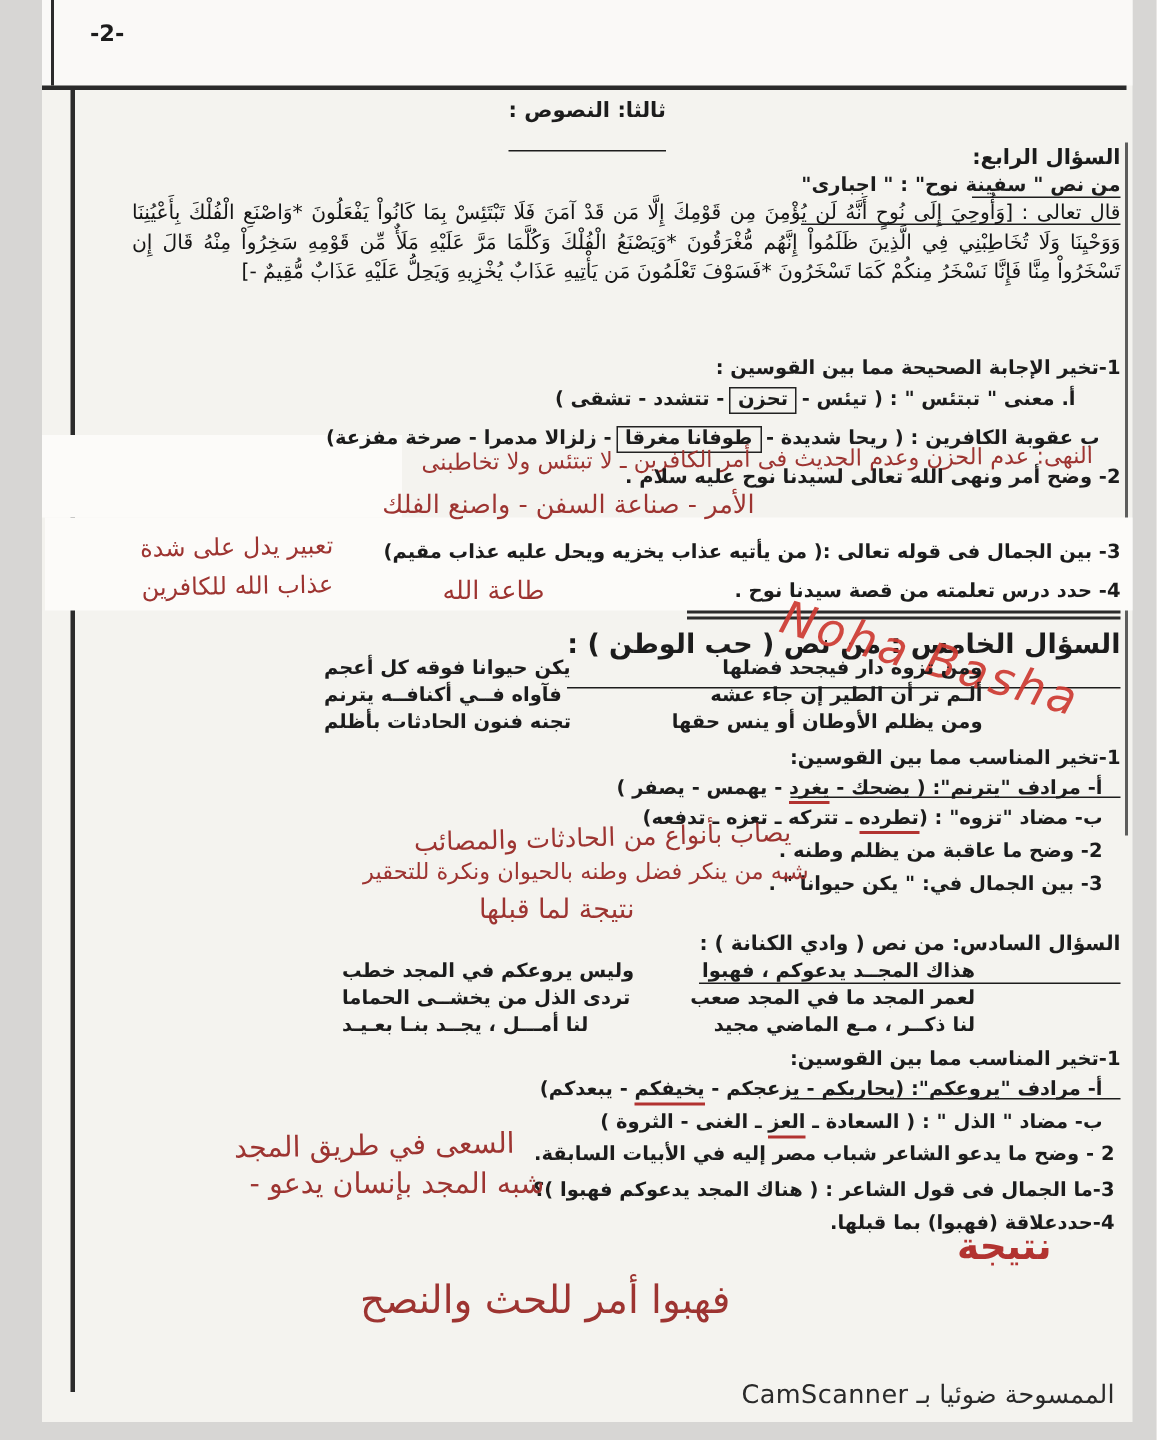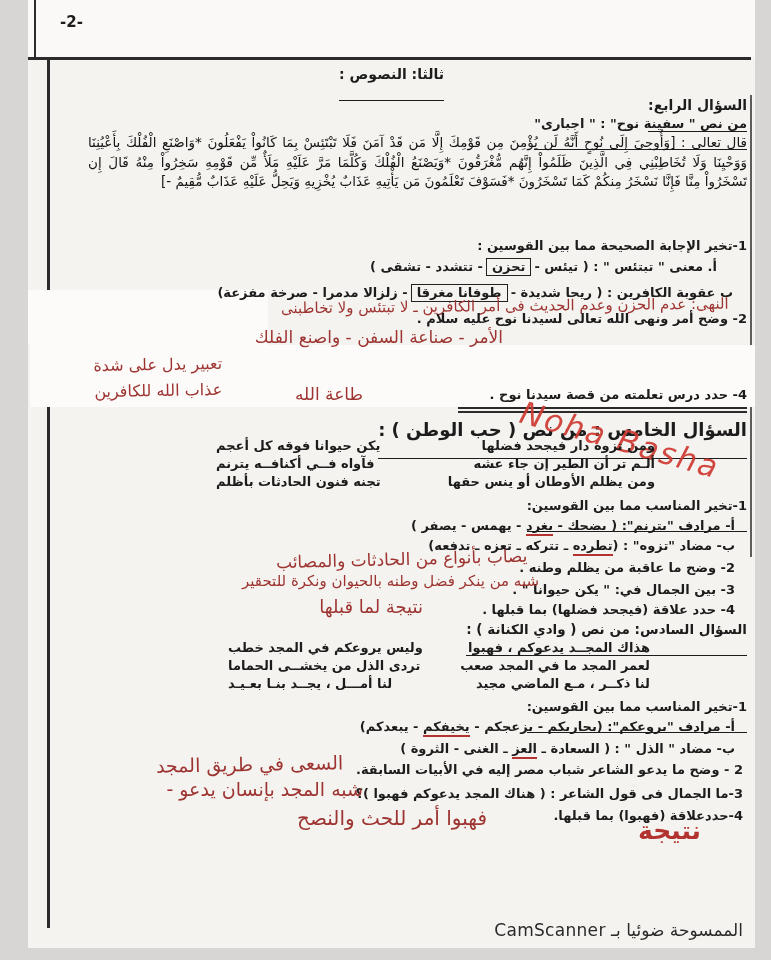--- a/index.html
+++ b/index.html
@@ -53,20 +53,21 @@
       <span>أ. معنى " تبتئس " : ( تيئس -</span><span class="box">تحزن</span><span>- تتشدد - تشقى )</span>
     </div>
     <div class="abs rtl ink" style="right:22px;top:284px;">
       <span>ب   عقوبة الكافرين   : ( ريحا شديدة -</span><span class="box">طوفانا مغرقا</span><span>- زلزالا مدمرا - صرخة مفزعة)</span>
     </div>
 
     <div class="abs rtl red" style="right:26px;top:297px;font-size:15px;transform:rotate(-.6deg);">النهى: عدم الحزن وعدم الحديث فى أمر الكافرين ـ لا تبتئس ولا تخاطبنى</div>
     <div class="abs rtl ink" style="right:8px;top:311px;">2- وضح أمر ونهى الله تعالى لسيدنا نوح عليه سلام .</div>
     <div class="abs rtl red" style="right:252px;top:327px;font-size:17px;">الأمر - صناعة السفن - واصنع الفلك</div>
 
+    <div class="abs rtl ink" style="right:8px;top:361px;">3- بين الجمال فى قوله تعالى :( من يأتيه عذاب يخزيه ويحل عليه عذاب مقيم)</div>
     <div class="abs rtl red" style="left:40px;top:352px;width:180px;text-align:center;font-size:16px;white-space:normal;line-height:26px;transform:rotate(-1deg);">
       <span>تعبير يدل على شدة</span><br><span>عذاب الله للكافرين</span>
     </div>
 
     <div class="abs rtl ink" style="right:8px;top:387px;">4- حدد درس تعلمته من قصة سيدنا نوح .</div>
     <div class="abs rtl red" style="right:392px;top:384px;font-size:17px;margin-left:15px;">طاعة الله</div>
 
     <div class="abs line" style="right:8px;left:430px;top:407px;height:2px;"></div>
     <div class="abs line" style="right:8px;left:430px;top:411px;height:2px;"></div>
 
@@ -93,21 +94,20 @@
     <div class="abs rtl ink" style="right:20px;top:538px;">
       <span>ب- مضاد "تزوه"  : (</span><span class="ru">تطرده</span><span> ـ تتركه ـ تعزه ـ تدفعه)</span>
     </div>
 
     <div class="abs rtl ink" style="right:20px;top:560px;">2- وضح ما عاقبة من يظلم وطنه .</div>
     <div class="abs rtl red" style="right:228px;top:549px;font-size:17px;transform:rotate(-1.5deg);">يصاب بأنواع من الحادثات والمصائب</div>
 
     <div class="abs rtl ink" style="right:20px;top:582px;">3- بين الجمال في: " يكن حيوانا " .</div>
     <div class="abs rtl red" style="right:216px;top:572px;font-size:15px;">شبه من ينكر فضل وطنه بالحيوان ونكرة للتحقير</div>
 
-    <div class="abs rtl ink" style="right:20px;top:602px;">4- حدد علاقة (فيجحد فضلها) بما قبلها .</div>
     <div class="abs rtl red" style="right:332px;top:596px;font-size:18px;">نتيجة لما قبلها</div>
 
     <div class="abs rtl ink" style="right:8px;top:621px;font-size:13.5px;"><span class="hdr">السؤال السادس: من نص  ( وادي الكنانة ) :</span></div>
 
     <div class="poemrow" style="right:105px;left:200px;top:640px;">
       <span>هذاك المجــد يدعوكم ، فهبوا</span>
         <span>وليس يروعكم في المجد خطب</span>
     </div>
     <div class="poemrow" style="right:105px;left:200px;top:658px;">
       <span>لعمر المجد ما في المجد صعب</span>
@@ -126,21 +126,21 @@
       <span>ب- مضاد " الذل "     : ( السعادة ـ </span><span class="ru">العز</span><span> ـ الغنى - الثروة )</span>
     </div>
 
     <div class="abs rtl ink" style="right:12px;top:762px;text-align:right;">2 - وضح ما يدعو الشاعر شباب مصر إليه في الأبيات السابقة.</div>
     <div class="abs rtl red" style="right:412px;top:753px;font-size:19px;transform:rotate(-1deg);">السعى في طريق المجد</div>
 
     <div class="abs rtl ink" style="right:12px;top:786px;">3-ما الجمال فى قول الشاعر :  ( هناك المجد يدعوكم فهبوا )؟</div>
     <div class="abs rtl red" style="right:392px;top:778px;font-size:19px;">شبه المجد بإنسان يدعو -</div>
 
     <div class="abs rtl ink" style="right:12px;top:808px;">4-حددعلاقة (فهبوا) بما قبلها.</div>
-    <div class="abs rtl red" style="right:268px;top:806px;font-size:20px;">فهبوا أمر للحث والنصح</div>
+    <div class="abs rtl red" style="right:268px;top:852px;font-size:26px;">فهبوا أمر للحث والنصح</div>
     <div class="abs rtl red" style="right:54px;top:816px;font-size:25px;font-weight:700;color:#b23330;">نتيجة</div>
 
     <div class="footer">
       <span>الممسوحة ضوئيا بـ</span>
       <span class="brand">CamScanner</span>
     </div>
   </div>
 </div>
 
 </body></html>

